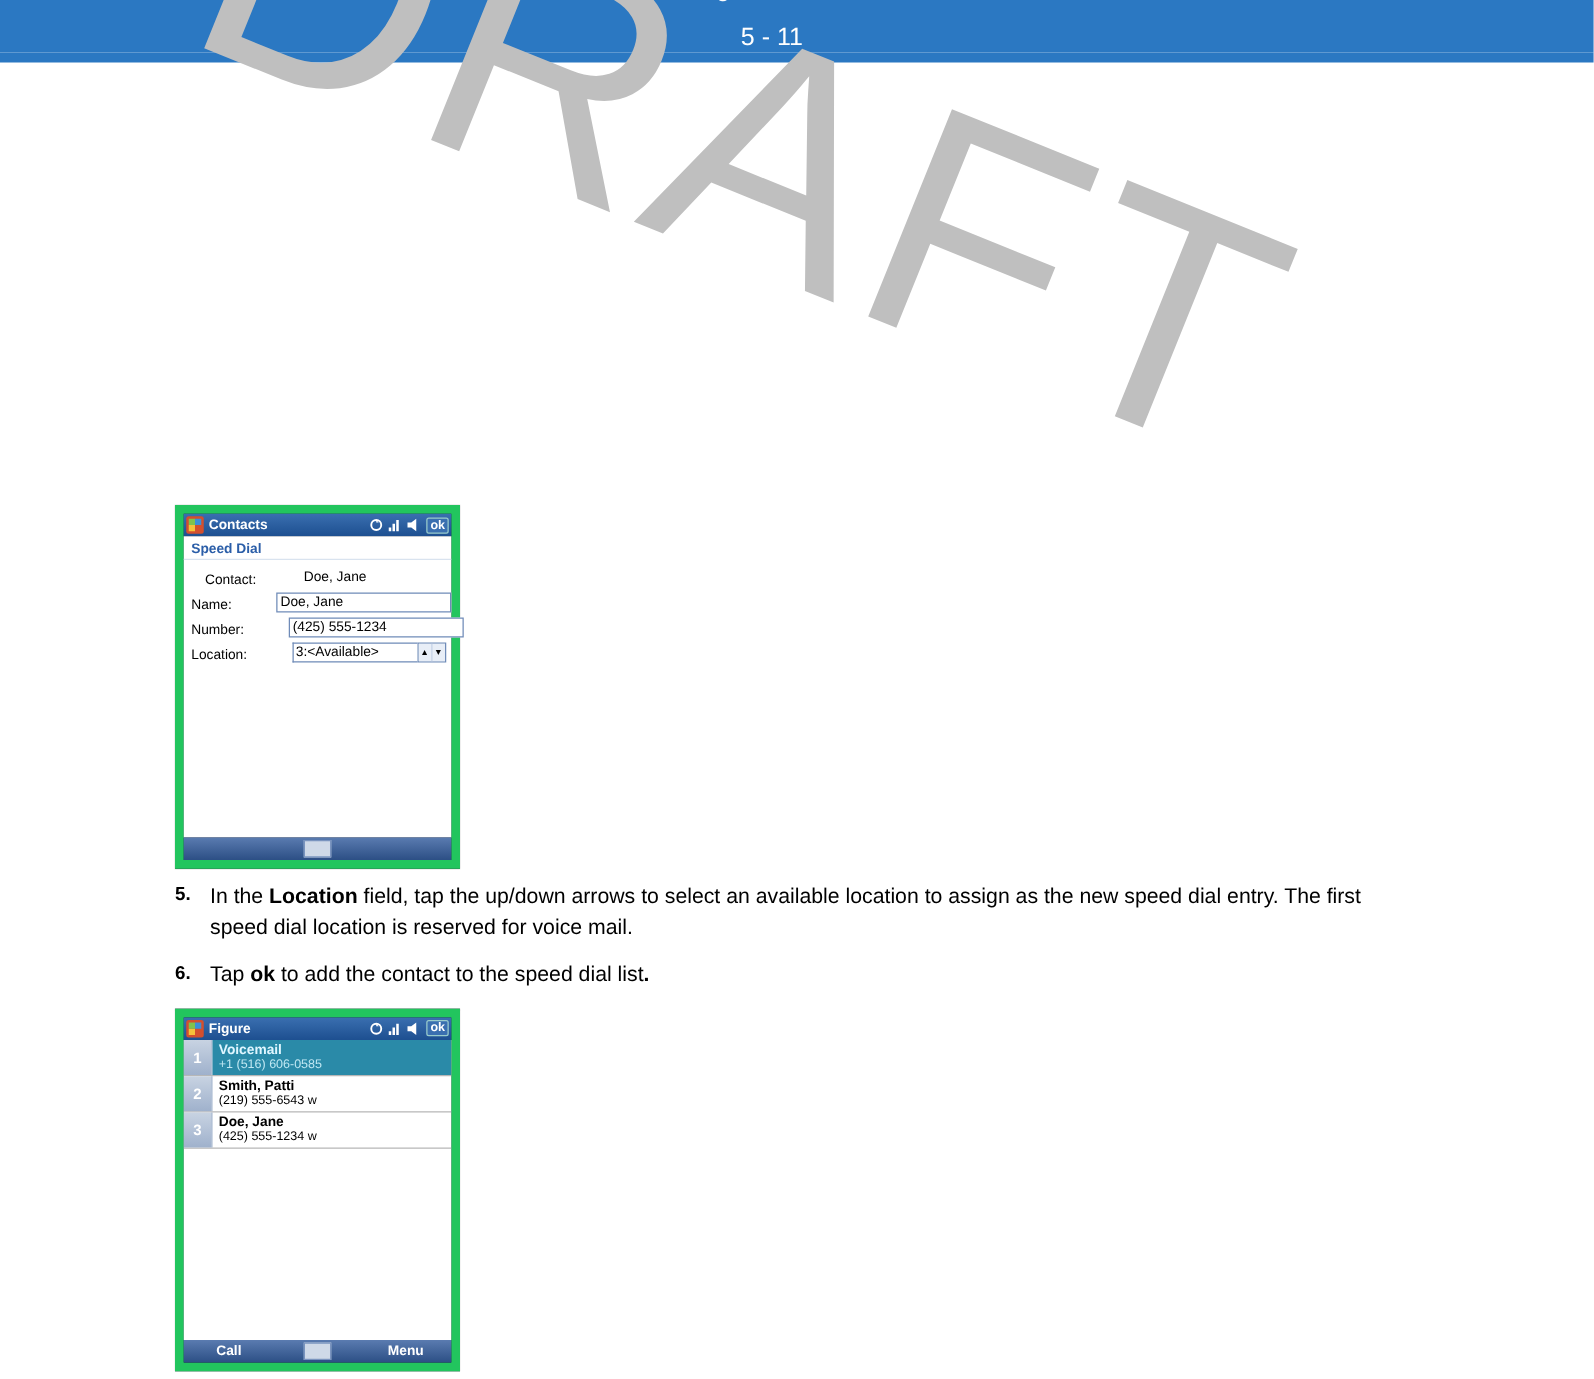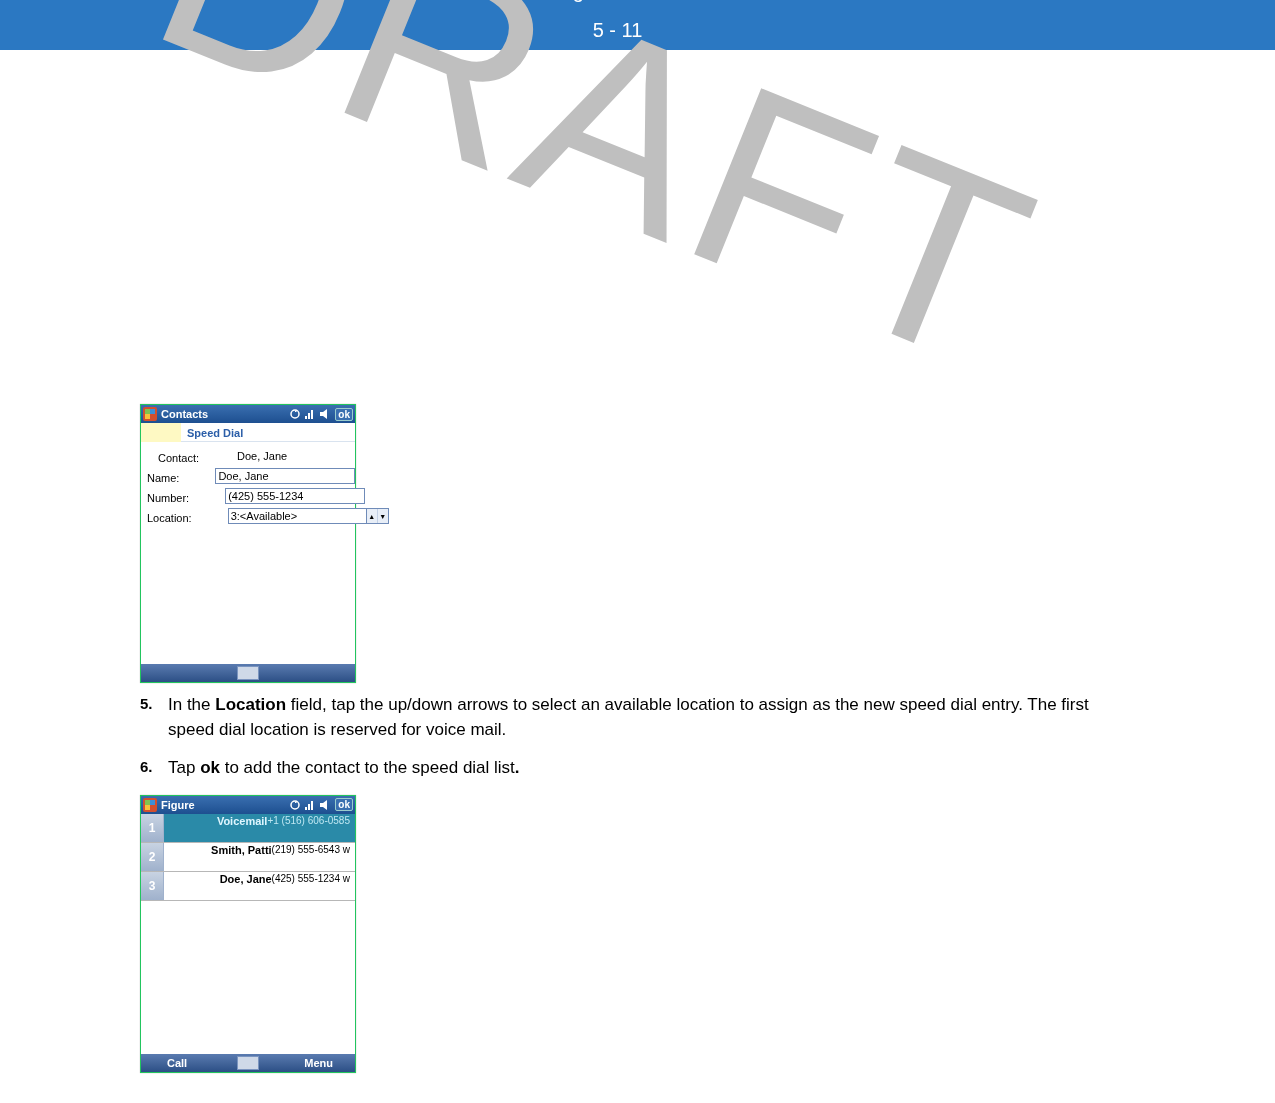--- a/index.html
+++ b/index.html
@@ -80,22 +80,22 @@
     font-weight: bold;
     font-family: "Arial Narrow", Arial, sans-serif;
     font-size: 15px;
     flex-shrink: 0;
   }
   .step .txt { flex: 1; }
   .step .txt .bold { font-weight: bold; text-align: right; }
   
   .shot {
     width: 214px;
-    border: 1px solid #22c55e;
-    background: #fef9c3;
+    border: 7px solid #22c55e;
+    background: #0f172a;
     font-size: 11px;
     color: #000;
     box-shadow: 0 0 1px rgba(0,0,0,.3);
   }
   .shot-titlebar {
     height: 18px;
     display: flex;
     align-items: center;
     padding: 0 2px;
     color: #fff;
@@ -131,21 +131,20 @@
     font-size: 10px;
     color:#fff;
   }
   .shot-subhead {
     color: #2b5ea8;
     font-weight: bold;
     font-size: 11px;
     padding: 4px 6px 2px 6px;
     border-bottom: 1px solid #d9e3ef;
     background:#fff;
-    margin-left:40px;
   }
   .shot-form {
     padding: 6px;
     background: #fff;
     height: 210px;
   }
   .frow {
     display: flex;
     align-items: flex-end;
     margin-bottom: 4px;
@@ -166,21 +165,21 @@
     padding: 1px 2px;
     font-size: 11px;
     width: 140px;
     box-sizing: border-box;
     height: 16px;
   }
   .frow .spin {
     display: flex;
     align-items: stretch;
   }
-  .frow .spin input { width: 138px; border-right: none; }
+  .frow .spin input { width: 100px; border-right: none; }
   .frow .spin .arrbox {
     display: flex; flex-direction: row;
     border: 1px solid #6f8bb8;
   }
   .frow .spin .arr {
     width: 10px; display: flex; align-items: center; justify-content: center;
     background: #e8eef7;
     font-size: 7px;
     border-left: 1px solid #c3d1e6;
   }
@@ -224,21 +223,21 @@
     justify-content: center;
     border-right: 1px solid #9fb1cc;
     font-size: 12px;
   }
   .sd-item.sel .info { background: #2a8aa8; color:#fff; }
   .sd-item.sel .info .name { color:#dff6ff; }
   .sd-item.sel .info .phone { color:#bfe7f2; }
   .sd-item .info {
     flex: 1;
     padding: 1px 5px;
-    display:flex; flex-direction:row; justify-content:flex-end;
+    display:flex; flex-direction:column; justify-content:center;
   }
   .sd-item .info .name { font-weight: bold; font-size: 11px; }
   .sd-item .info .phone { font-size: 10px; }
   svg.status-svg{display:block;}
 </style>
 </head>
 <body>
 
 <div class="header-bar">
   <span class="section-title">Using the Phone</span>

